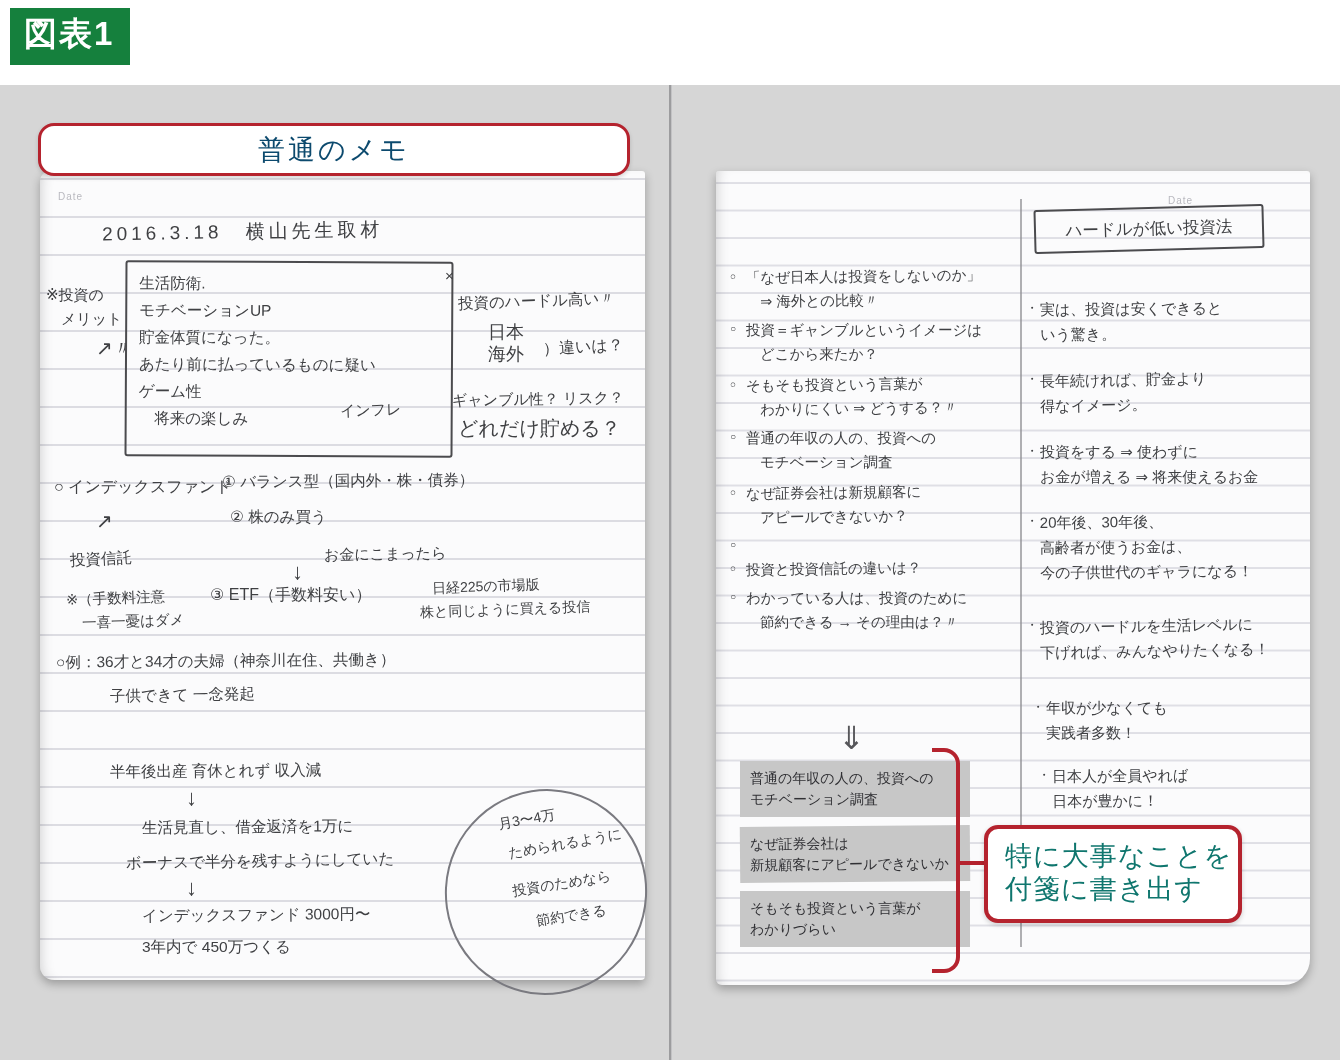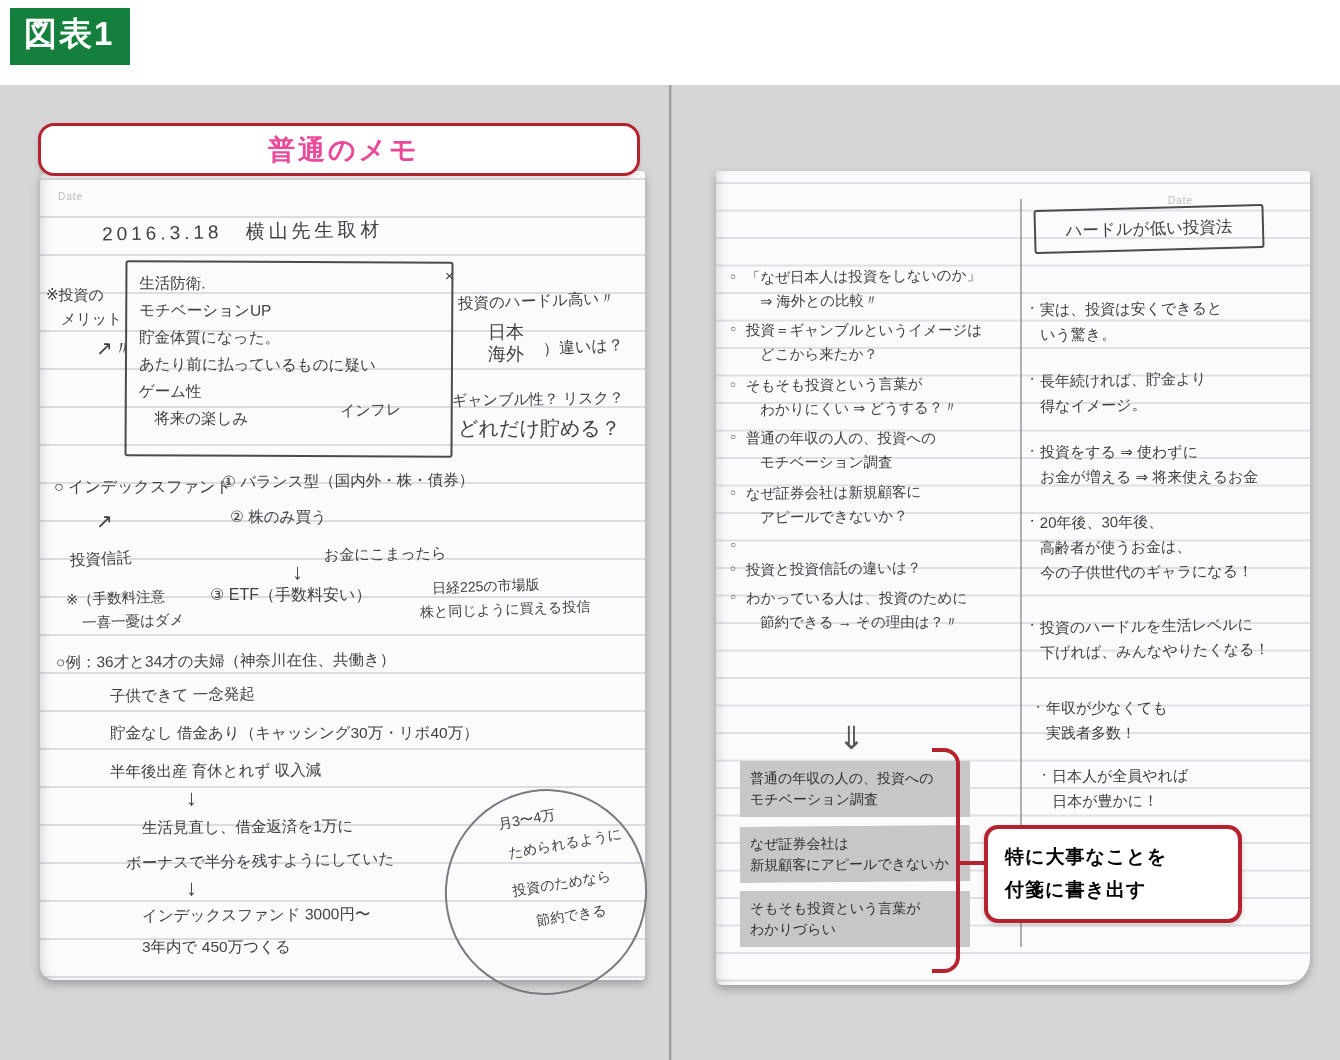--- a/index.html
+++ b/index.html
@@ -12,41 +12,41 @@
   .page{position:absolute;background:#fbfbfc;
         box-shadow:0 4px 10px rgba(0,0,0,.28), inset 10px 0 14px -10px rgba(0,0,0,.20);
         background-repeat:repeat;}
   .page.left{left:40px;top:171px;width:605px;height:809px;border-radius:10px 3px 4px 14px;
         background-image:linear-gradient(to bottom,transparent 0 36px,#dcdce2 36px 38px);
         background-size:100% 38px;background-position:0 9px;}
   .page.right{left:716px;top:171px;width:594px;height:814px;border-radius:3px 3px 26px 6px;
         background-image:linear-gradient(to bottom,transparent 0 26px,#dfdfe5 26px 27.5px);
         background-size:100% 27.5px;background-position:0 13px;}
   .red-label{position:absolute;height:47px;background:#fff;border:3px solid #b5232e;border-radius:16px;
-             display:flex;align-items:center;justify-content:center;color:#ec4899;
-             font-size:27px;font-weight:bold;letter-spacing:3px;box-shadow:0 2px 4px rgba(0,0,0,.15);padding-left:10px;}
+             display:flex;align-items:center;justify-content:center;color:#0c4a6e;
+             font-size:27px;font-weight:normal;letter-spacing:3px;box-shadow:0 2px 4px rgba(0,0,0,.15);}
   .hw{position:absolute;color:#3f4043;white-space:nowrap;}
   .faint{position:absolute;color:#b9b9bf;font-size:10px;letter-spacing:1px;}
   .box{position:absolute;border:2.5px solid #4b4b4e;border-radius:3px;padding:7px 12px;transform:rotate(.3deg);}
   .box div{font-size:15.5px;line-height:27px;color:#3f4043;white-space:nowrap;}
   .oval{position:absolute;border:2px solid #7a7a80;border-radius:50%;}
   .qs{position:absolute;left:14px;top:93px;width:300px;}
   .q{display:flex;margin-bottom:6px;}
   .q:nth-child(odd){transform:rotate(-.7deg);}
   .qb{width:16px;font-size:10px;padding-top:5px;color:#3f4043;flex:none;}
   .ql{font-size:14.5px;line-height:24px;color:#3f4043;white-space:nowrap;}
   .ql .ind{padding-left:14px;}
   .stickies{position:absolute;left:24px;top:590px;width:230px;}
   .sticky{background:#c7c7c7;padding:7px 10px;margin-bottom:9px;font-size:14px;line-height:21px;color:#303034;white-space:nowrap;}
   .sticky:nth-child(2){transform:rotate(-.5deg);}
   .bracket{position:absolute;left:216px;top:577px;width:24px;height:217px;border:4px solid #b5232e;border-left:none;border-radius:0 16px 16px 0;}
   .connector{position:absolute;left:240px;top:690px;width:34px;height:4px;background:#b5232e;}
   .callout{position:absolute;left:984px;top:825px;width:258px;height:98px;background:#fff;border:4px solid #b5232e;border-radius:14px;
            box-shadow:0 2px 5px rgba(0,0,0,.18);padding:11px 0 0 17px;box-sizing:border-box;}
-  .callout div{color:#000000;font-size:19px;font-weight:bold;line-height:33px;letter-spacing:1px;}
+  .callout div{color:#0f766e;font-size:27px;font-weight:normal;line-height:33px;letter-spacing:1px;}
   .ins{position:absolute;display:flex;color:#3f4043;}
   .insb{width:14px;font-size:12px;padding-top:4px;flex:none;}
   .insl{font-size:15px;line-height:25px;white-space:nowrap;}
   .colline{position:absolute;left:304px;top:28px;width:2px;height:748px;background:#8e8e93;opacity:.7;}
   .r-1{transform:rotate(-1deg);} .r-2{transform:rotate(-2deg);} .r-3{transform:rotate(-3deg);} .r-05{transform:rotate(-.5deg);}
 </style>
 </head>
 <body>
 
 <div class="canvas">
@@ -92,21 +92,20 @@
     <div class="hw" style="left:252px;top:388px;font-size:22px;">↓</div>
     <div class="hw r-1" style="left:284px;top:374px;font-size:15px;">お金にこまったら</div>
     <div class="hw r-2" style="left:26px;top:418px;font-size:14.5px;">※（手数料注意</div>
     <div class="hw r-2" style="left:42px;top:441px;font-size:14.5px;">一喜一憂はダメ</div>
     <div class="hw" style="left:170px;top:414px;font-size:16px;">③ ETF（手数料安い）</div>
     <div class="hw r-2" style="left:392px;top:407px;font-size:14px;">日経225の市場版</div>
     <div class="hw r-2" style="left:380px;top:430px;font-size:14px;">株と同じように買える投信</div>
 
     <div class="hw r-05" style="left:16px;top:480px;font-size:15.5px;">○例：36才と34才の夫婦（神奈川在住、共働き）</div>
     <div class="hw r-1" style="left:70px;top:514px;font-size:15.5px;">子供できて 一念発起</div>
-    <div class="hw" style="left:70px;top:552px;font-size:15.5px;">貯金なし 借金あり（キャッシング30万・リボ40万）</div>
     <div class="hw r-05" style="left:70px;top:590px;font-size:15.5px;">半年後出産 育休とれず 収入減</div>
 
     <div class="hw" style="left:146px;top:614px;font-size:22px;">↓</div>
     <div class="hw r-05" style="left:102px;top:646px;font-size:15.5px;">生活見直し、借金返済を1万に</div>
     <div class="hw r-1" style="left:86px;top:680px;font-size:15.5px;">ボーナスで半分を残すようにしていた</div>
     <div class="hw" style="left:146px;top:704px;font-size:22px;">↓</div>
     <div class="hw r-05" style="left:102px;top:734px;font-size:15.5px;">インデックスファンド 3000円〜</div>
     <div class="hw" style="left:102px;top:766px;font-size:15.5px;">3年内で 450万つくる</div>
 
     <div class="oval" style="left:405px;top:618px;width:198px;height:202px;transform:rotate(14deg);"></div>

